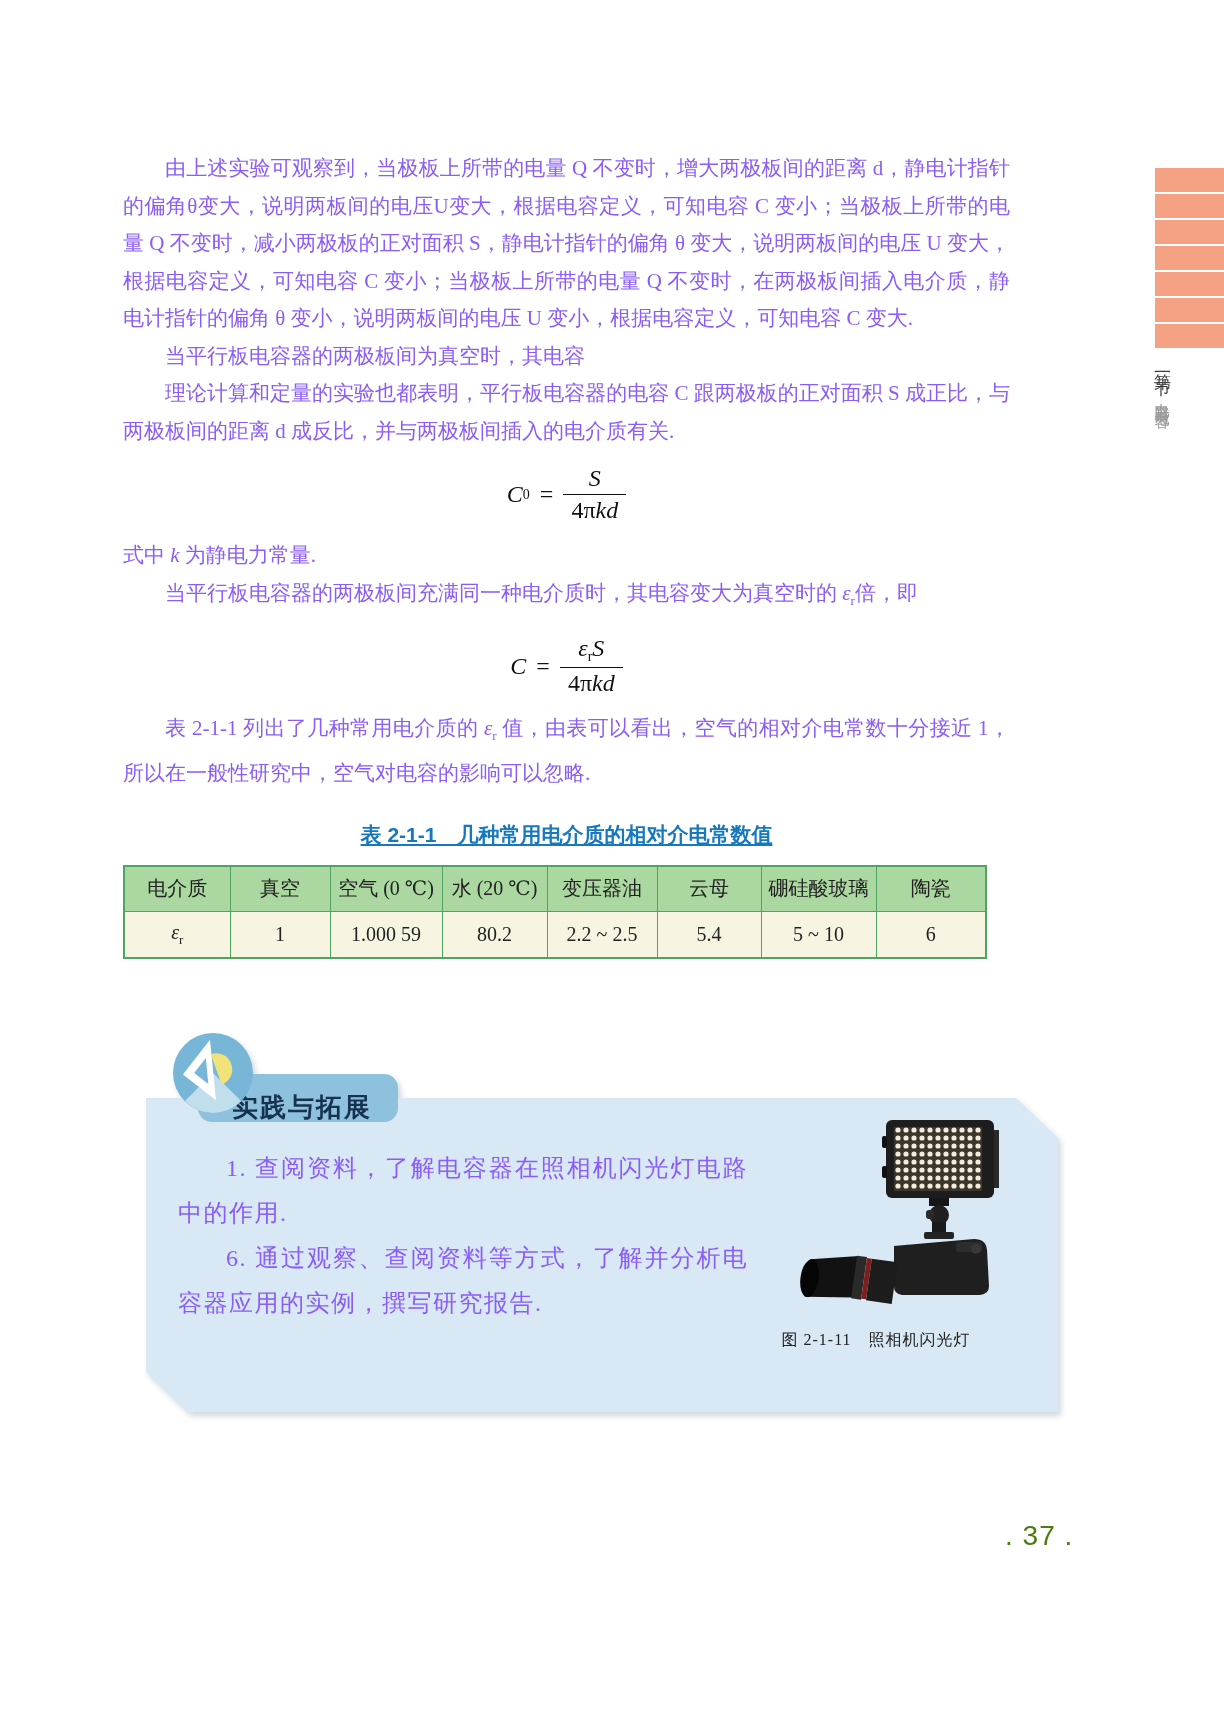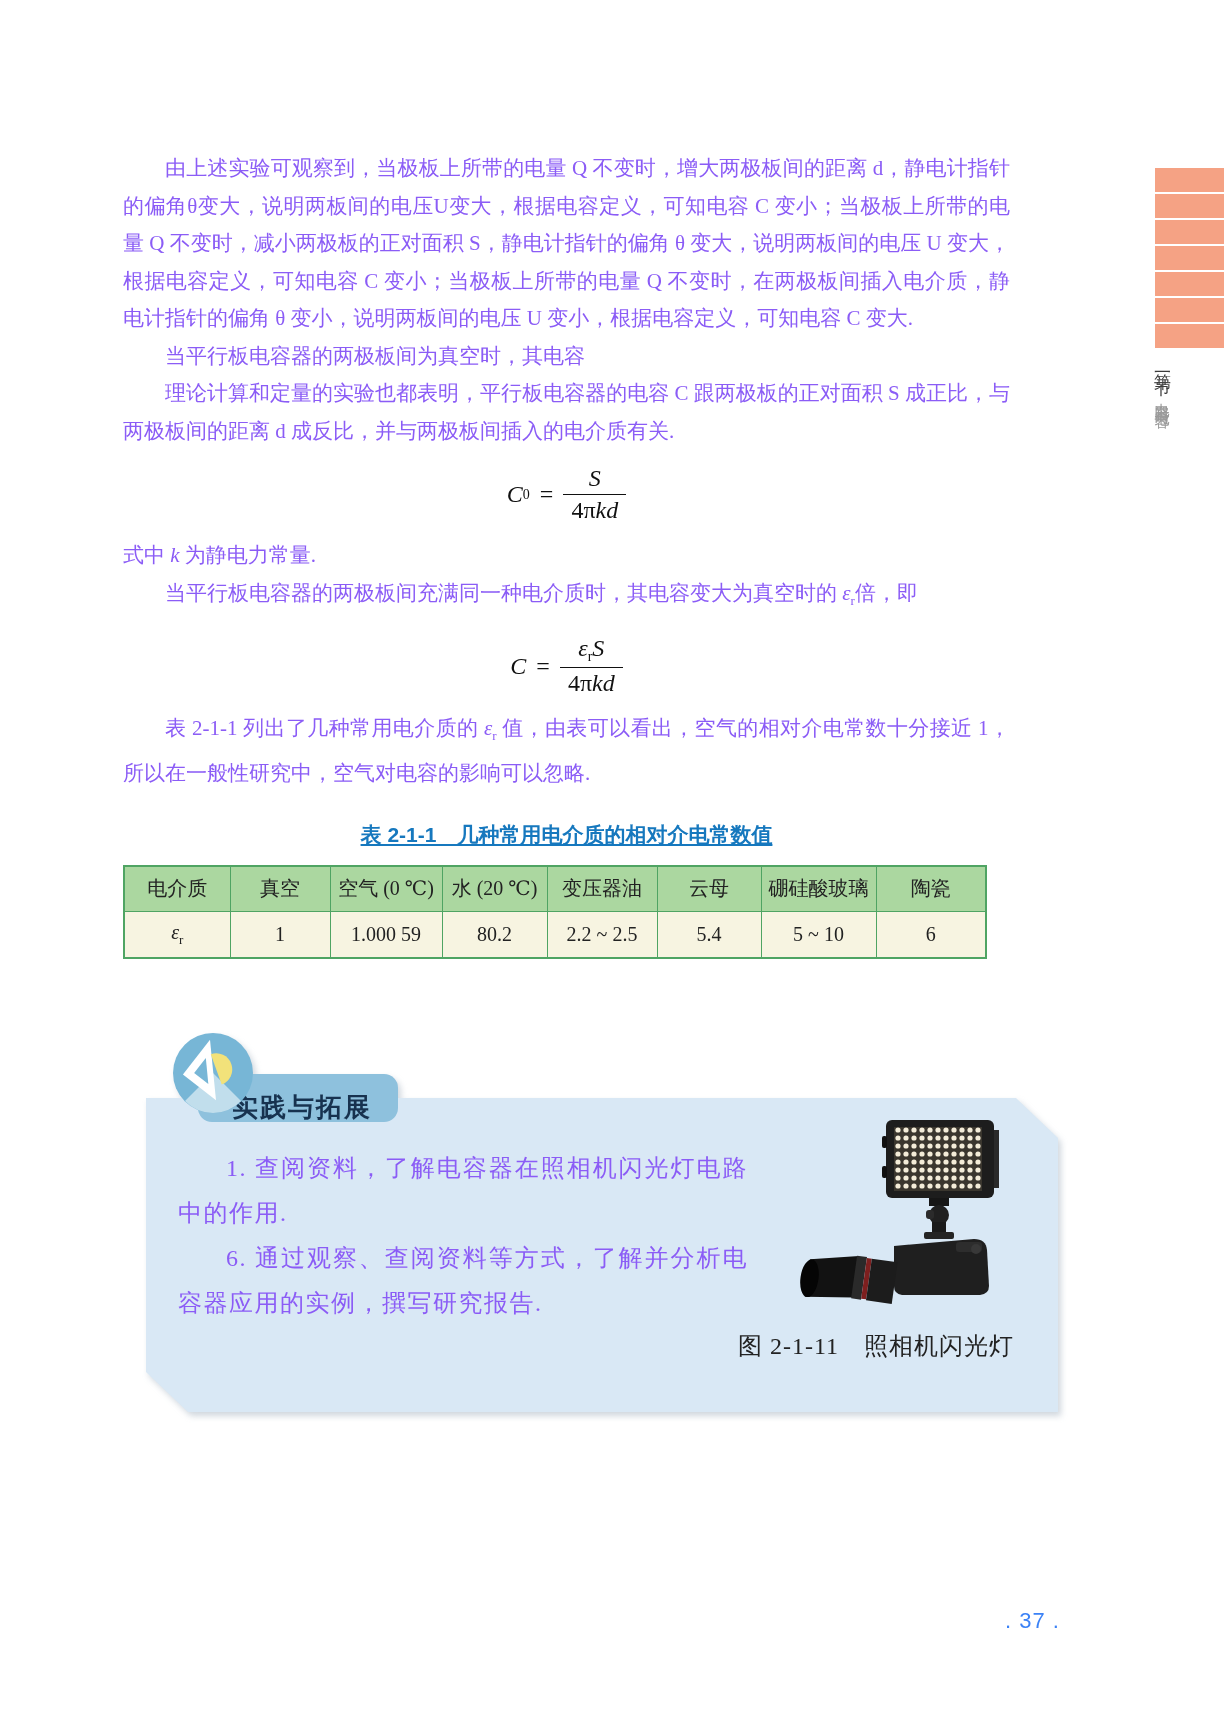--- a/index.html
+++ b/index.html
@@ -66,37 +66,37 @@
   .practice-icon { position:absolute; left:-28px; top:-44px; width:86px; height:86px; }
   .practice-text {
     position:absolute; left:32px; top:48px; width:570px;
     font-size:22px; line-height:45px; text-align:justify; color:#333;
     letter-spacing:1.5px;
   }
   .practice-text .para { font-size:24px; line-height:45px; }
   .camera-fig { position:absolute; left:652px; top:20px; width:216px; height:200px; }
   .fig-caption {
     position:absolute; left:560px; top:232px; width:340px; text-align:center;
-    font-size:24px; color:#222; letter-spacing:1px;
+    font-size:16px; color:#222; letter-spacing:1px;
   }
 
   
   .tab-blocks { position:absolute; left:1155px; top:168px; width:69px; }
   .tab-blocks .blk { height:24px; background:#f5a284; margin-bottom:2px; }
   .side-caption {
     position:absolute; left:1151px; top:360px; height:300px;
     writing-mode:vertical-rl; text-orientation:mixed;
     font-family:"Liberation Sans","DejaVu Sans",sans-serif;
   }
   .side-caption .sec { font-size:17px; color:#3c3c3c; letter-spacing:3px; }
   .side-caption .sec-title { font-size:15px; color:#9a9a9a; letter-spacing:2px; margin-top:18px; }
 
   
   .page-num {
-    position:absolute; left:1005px; top:1608px; font-size:22px; color:#3b82f6;
+    position:absolute; left:1005px; top:1520px; font-size:28px; color:#4d7c0f;
     font-family:"Liberation Sans","DejaVu Sans",sans-serif; letter-spacing:1px;
   }
 </style>
 </head>
 <body>
 
 <div class="page">
 
   <div class="body-col">
 

